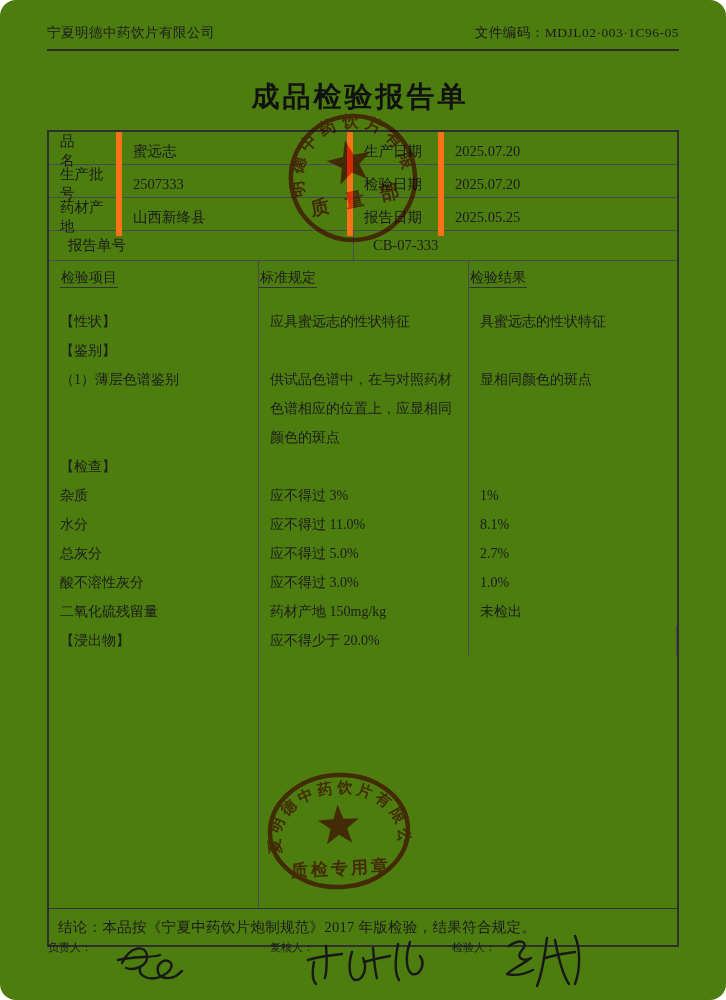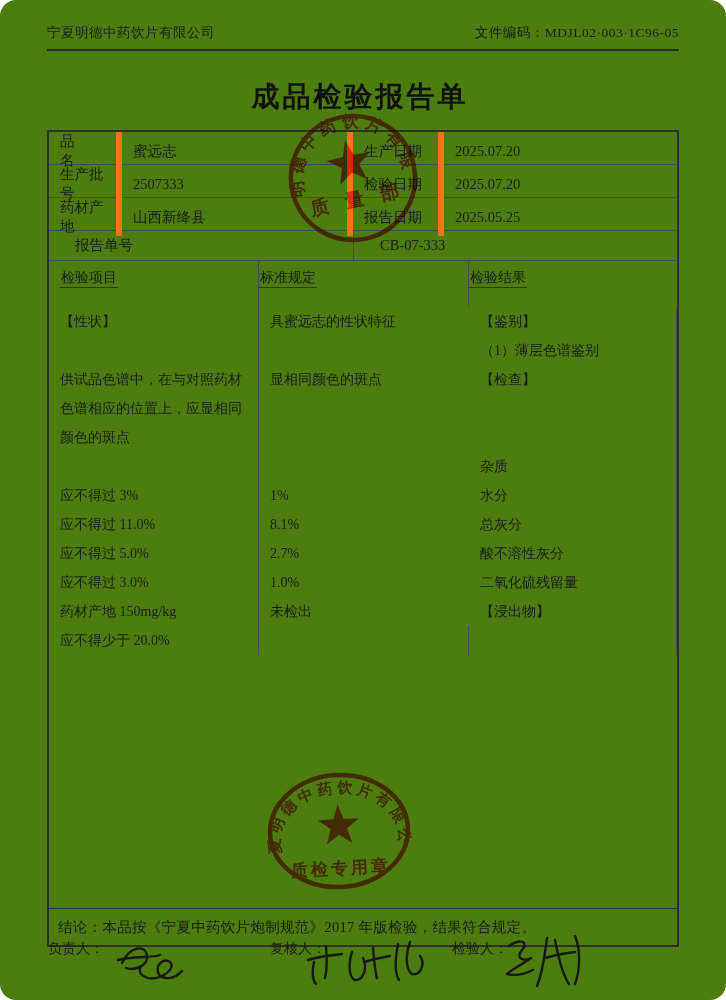--- a/index.html
+++ b/index.html
@@ -25,41 +25,41 @@
   
   .tbl {
     position:absolute; left:47px; top:130px; width:632px;
     border:2px solid #2f2f2f; background:transparent;
   }
   .info-row { display:grid; grid-template-columns:73px 231px 91px 1fr; border-bottom:1px solid #4a4a4a; }
   .info-row > div { font-size:14.5px; display:flex; align-items:center; padding-left:11px; }
   .info-row .cA, .info-row .cB, .info-row .cC { border-right:6px solid #f97316; }
   .row-h33 { height:33px; }
   .report-row { display:grid; grid-template-columns:305px 1fr; height:30px; border-bottom:1px solid #4a4a4a; }
-  .report-row > div { font-size:14.5px; display:flex; align-items:center; padding-left:26px;text-align:right; }
+  .report-row > div { font-size:14.5px; display:flex; align-items:center; padding-left:19px;text-align:right; }
   .report-row .cA { border-right:1px solid #4a4a4a; }
   
   .insp {
     display:grid; height:647px;
     grid-template-columns:210px 210px 1fr;
     grid-template-rows:46px 29px 29px 87px 29px 29px 29px 29px 29px 29px 29px 1fr;
   }
   .insp > div { font-size:14px; line-height:29px; padding-left:11px; overflow:hidden; }
   .insp .c1, .insp .c2 { border-right:1px solid #4a4a4a; }
   .insp .hd { padding-top:7px; line-height:20px; }
   .insp .hd span { border-bottom:1px solid #333; padding:0 1px 2px 1px;margin-top:9px; }
   .insp .hd.ctr { text-align:left; padding-left:0; }
   .insp .std { padding-right:10px; }
   
   .concl {
     border-top:1px solid #333; height:37px; display:flex; align-items:center;
     padding-left:9px; font-size:14.5px; letter-spacing:0.3px;
   }
   
-  .signs { position:absolute; left:0; top:938px; width:726px; height:60px; font-size:14px; }
+  .signs { position:absolute; left:0; top:938px; width:726px; height:60px; font-size:11px; }
   .signs .lbl { position:absolute; top:2px; }
   .sig-svg { position:absolute; }
   .sig-svg path { fill:none; stroke:#181818; stroke-width:2.4; stroke-linecap:round; stroke-linejoin:round; }
   
   .stamp { position:absolute; mix-blend-mode:multiply; opacity:0.85; }
   .stamp-top { left:286px; top:111px; width:134px; height:134px; transform:rotate(-12deg); }
   .stamp-bottom { left:265px; top:770px; width:148px; height:122px; transform:rotate(-3deg); }
 </style>
 </head>
 <body>
@@ -97,20 +97,21 @@
       <div class="cA">报告单号</div>
       <div class="cD">CB-07-333</div>
     </div>
 
     <div class="insp">
       <div class="c1 hd"><span>检验项目</span></div>
       <div class="c2 hd ctr"><span>标准规定</span></div>
       <div class="c3 hd ctr"><span>检验结果</span></div>
 
       <div class="c1">【性状】</div>
+      <div class="c2 std">应具蜜远志的性状特征</div>
       <div class="c3">具蜜远志的性状特征</div>
 
       <div class="c1">【鉴别】</div>
       <div class="c2 std"></div>
       <div class="c3"></div>
 
       <div class="c1">（1）薄层色谱鉴别</div>
       <div class="c2 std">供试品色谱中，在与对照药材色谱相应的位置上，应显相同颜色的斑点</div>
       <div class="c3">显相同颜色的斑点</div>
 

